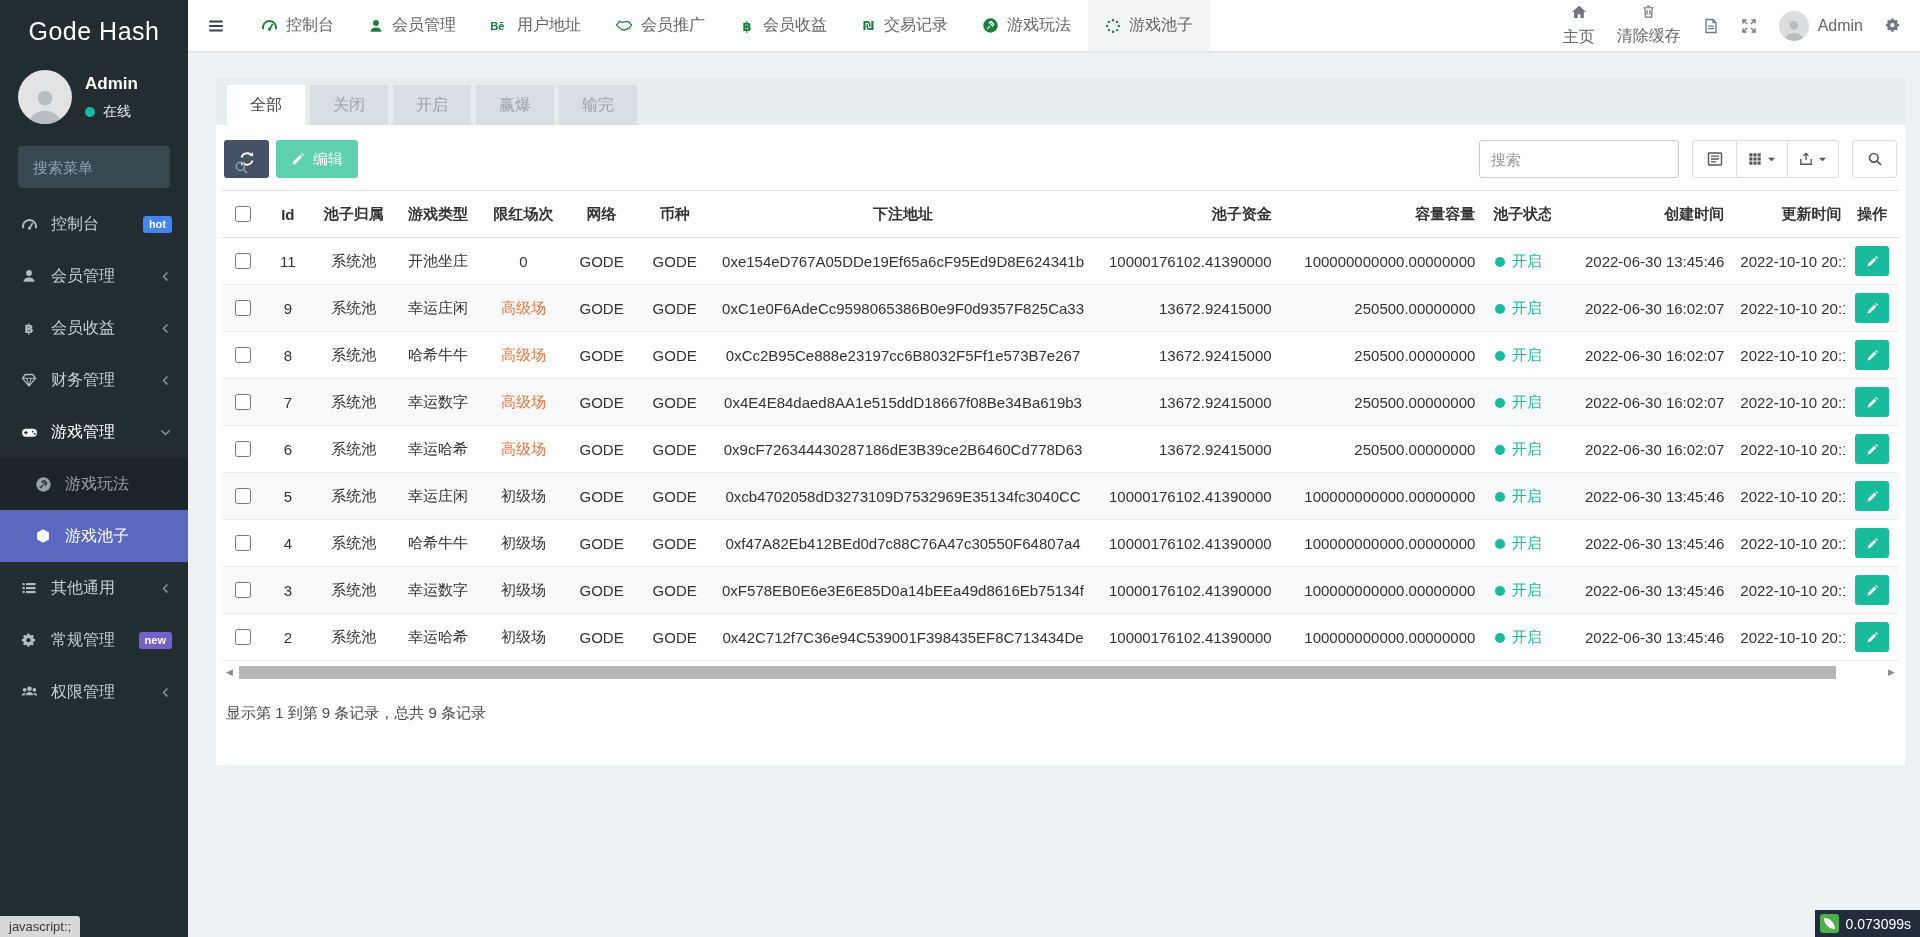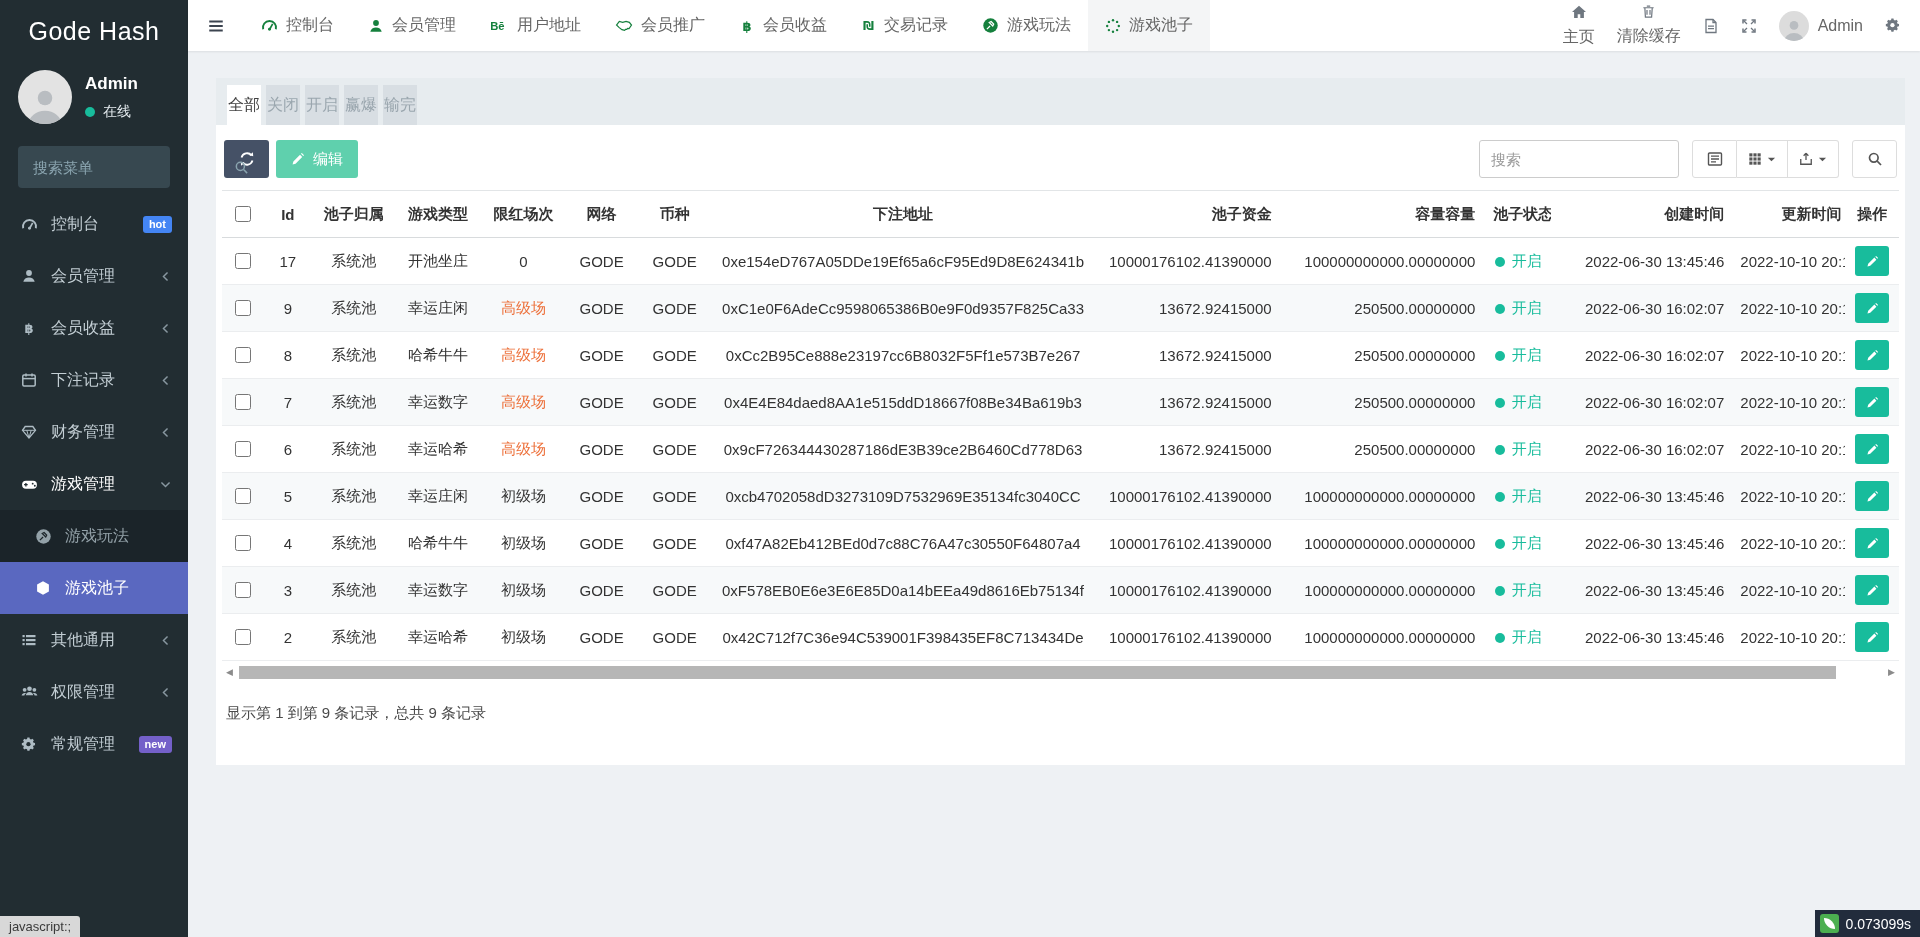--- a/index.html
+++ b/index.html
@@ -56,21 +56,21 @@
   .nav-right{margin-left:auto;display:flex;align-items:center;gap:22px;padding-right:18px;font-size:16px;color:#666;}
   .nav-link{display:inline-flex;align-items:center;gap:7px;cursor:pointer;flex-direction:column;}
   .nav-link .icon,.nav-ic{color:#6f7780;}
   .nav-ic{cursor:pointer;display:inline-flex;}
   .nav-user{display:inline-flex;align-items:center;gap:9px;cursor:pointer;}
   .avatar-sm{width:30px;height:30px;border-radius:50%;background:#dcdcdc;overflow:hidden;display:flex;align-items:flex-end;justify-content:center;}
 
   
   .panel{margin:27px 15px 0 28px;}
   .ftabs{background:#e7ecef;height:47px;display:flex;align-items:flex-end;padding-left:11px;gap:5px;}
-  .ftab{height:40px;line-height:40px;padding:0 1px;background:#d8dee3;color:#9aa6ae;font-size:16px;cursor:pointer;}
+  .ftab{height:40px;line-height:40px;padding:0 23px;background:#d8dee3;color:#9aa6ae;font-size:16px;cursor:pointer;}
   .ftab.active{background:#fff;color:#3f3f3f;}
   .panel-body{background:#fff;padding:0 6px 42px;}
   .toolbar{display:flex;align-items:center;padding:15px 2px 12px;}
   .btn{border:none;border-radius:3px;cursor:pointer;display:inline-flex;align-items:center;justify-content:center;}
   .btn-refresh{width:45px;height:38px;background:#455166;color:#fff;}
   .btn-edit{height:38px;padding:0 15px;margin-left:7px;background:#5fd0ad;color:#fff;font-size:15px;gap:8px;}
   .toolbar-right{margin-left:auto;display:flex;align-items:center;}
   .tsearch{width:200px;height:38px;border:1px solid #ccc;border-radius:3px;padding:0 11px;font-size:15px;color:#444;outline:none;}
   .tsearch::placeholder{color:#9b9b9b;}
   .btn-group{display:flex;margin-left:13px;}
@@ -182,37 +182,20 @@
               <svg viewBox="0 0 16 16" width="13" height="13">
                 <path d="M10.5 3L5.5 8l5 5" fill="none" stroke="currentColor" stroke-width="1.8"></path>
               </svg>
             </span>
           </div>
         </li>
         <li>
           <div class="menu-item">
             <span class="icon">
               <svg viewBox="0 0 16 16" width="16" height="16">
-                <rect x="1.8" y="3" width="12.4" height="11" rx="1.2" fill="none" stroke="currentColor" stroke-width="1.5"></rect>
-                <path d="M1.8 6.6h12.4" stroke="currentColor" stroke-width="1.5"></path>
-                <path d="M5 1.5v3M11 1.5v3" stroke="currentColor" stroke-width="1.5"></path>
-              </svg>
-            </span>
-            <span class="mi-label">下注记录</span>
-            <span class="chev">
-              <svg viewBox="0 0 16 16" width="13" height="13">
-                <path d="M10.5 3L5.5 8l5 5" fill="none" stroke="currentColor" stroke-width="1.8"></path>
-              </svg>
-            </span>
-          </div>
-        </li>
-        <li>
-          <div class="menu-item">
-            <span class="icon">
-              <svg viewBox="0 0 16 16" width="16" height="16">
                 <path d="M4.2 2.5h7.6l2.7 3.8L8 14 1.5 6.3z" fill="none" stroke="currentColor" stroke-width="1.3"></path>
                 <path d="M1.5 6.3h13M8 14L5.8 6.3M8 14l2.2-7.7" stroke="currentColor" stroke-width="1" fill="none"></path>
               </svg>
             </span>
             <span class="mi-label">财务管理</span>
             <span class="chev">
               <svg viewBox="0 0 16 16" width="13" height="13">
                 <path d="M10.5 3L5.5 8l5 5" fill="none" stroke="currentColor" stroke-width="1.8"></path>
               </svg>
             </span>
@@ -279,49 +262,49 @@
                 <path d="M10.5 3L5.5 8l5 5" fill="none" stroke="currentColor" stroke-width="1.8"></path>
               </svg>
             </span>
           </div>
         </li>
         <li>
           <div class="menu-item">
             <span class="icon">
               <svg viewBox="0 0 16 16" width="17" height="17">
                 <g fill="currentColor">
+                  <path d="M6 1.5h2l.3 1.4 1.2.5 1.2-.8 1.4 1.4-.8 1.2.5 1.2 1.4.3v2l-1.4.3-.5 1.2.8 1.2-1.4 1.4-1.2-.8-1.2.5L8 13.9H6l-.3-1.4-1.2-.5-1.2.8-1.4-1.4.8-1.2-.5-1.2-1.4-.3v-2l1.4-.3.5-1.2-.8-1.2 1.4-1.4 1.2.8 1.2-.5z"></path>
+                  <circle cx="7" cy="7.7" r="2" class="gear-hole" fill="#222d32"></circle>
+                </g>
+              </svg>
+            </span>
+            <span class="mi-label">常规管理</span>
+            <span class="badge new">new</span>
+          </div>
+        </li>
+        <li>
+          <div class="menu-item">
+            <span class="icon">
+              <svg viewBox="0 0 16 16" width="17" height="17">
+                <g fill="currentColor">
                   <circle cx="8" cy="4.5" r="2.2"></circle>
                   <path d="M4.5 10.5c.4-2 1.8-3 3.5-3s3.1 1 3.5 3z"></path>
                   <circle cx="3.4" cy="5.5" r="1.8"></circle>
                   <path d="M.6 10.8c.3-1.6 1.4-2.4 2.8-2.4.5 0 1 .1 1.4.3-.9.8-1.4 1.2-1.6 2.1z"></path>
                   <circle cx="12.6" cy="5.5" r="1.8"></circle>
                   <path d="M15.4 10.8c-.3-1.6-1.4-2.4-2.8-2.4-.5 0-1 .1-1.4.3.9.8 1.4 1.2 1.6 2.1z"></path>
                 </g>
               </svg>
             </span>
             <span class="mi-label">权限管理</span>
             <span class="chev">
               <svg viewBox="0 0 16 16" width="13" height="13">
                 <path d="M10.5 3L5.5 8l5 5" fill="none" stroke="currentColor" stroke-width="1.8"></path>
               </svg>
             </span>
-          </div>
-        </li>
-        <li>
-          <div class="menu-item">
-            <span class="icon">
-              <svg viewBox="0 0 16 16" width="17" height="17">
-                <g fill="currentColor">
-                  <path d="M6 1.5h2l.3 1.4 1.2.5 1.2-.8 1.4 1.4-.8 1.2.5 1.2 1.4.3v2l-1.4.3-.5 1.2.8 1.2-1.4 1.4-1.2-.8-1.2.5L8 13.9H6l-.3-1.4-1.2-.5-1.2.8-1.4-1.4.8-1.2-.5-1.2-1.4-.3v-2l1.4-.3.5-1.2-.8-1.2 1.4-1.4 1.2.8 1.2-.5z"></path>
-                  <circle cx="7" cy="7.7" r="2" class="gear-hole" fill="#222d32"></circle>
-                </g>
-              </svg>
-            </span>
-            <span class="mi-label">常规管理</span>
-            <span class="badge new">new</span>
           </div>
         </li>
       </ul>
   </aside>
 
   <div class="main">
 
     <header class="navbar">
       <span class="hamburger">
         <svg viewBox="0 0 16 16" width="18" height="18">
@@ -577,21 +560,21 @@
                   <th class="col-right">容量容量</th>
                   <th>池子状态</th>
                   <th class="col-right">创建时间</th>
                   <th style="text-align: right; padding-right: 4px;">更新时间</th>
                   <th>操作</th>
                 </tr>
               </thead>
               <tbody>
                 <tr>
                   <td><input type="checkbox" style=""></td>
-                  <td>17</td>
+                  <td>11</td>
                   <td>系统池</td>
                   <td>开池坐庄</td>
                   <td>0</td>
                   <td>GODE</td>
                   <td>GODE</td>
                   <td>0xe154eD767A05DDe19Ef65a6cF95Ed9D8E624341b</td>
                   <td class="col-right">10000176102.41390000</td>
                   <td class="col-right">100000000000.00000000</td>
                   <td class="status-cell"><span class="dot2"></span>开启</td>
                   <td class="col-right">2022-06-30 13:45:46</td>

